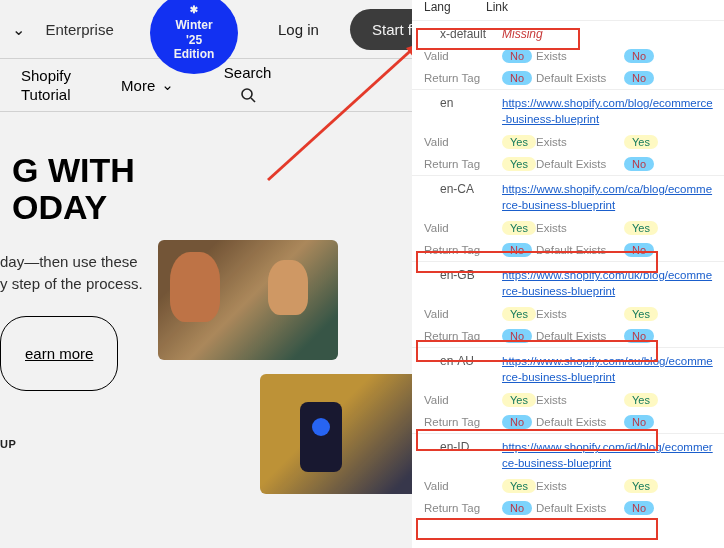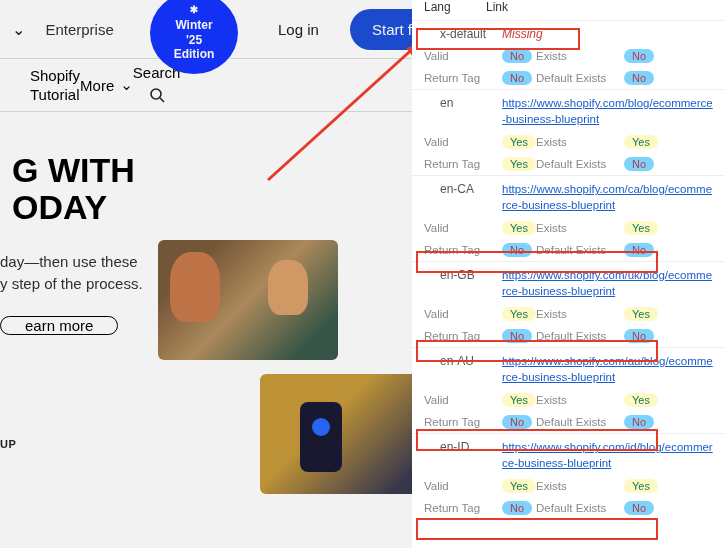--- a/index.html
+++ b/index.html
@@ -3,29 +3,29 @@
 <meta charset="utf-8">
 <style>
   * { box-sizing: border-box; margin: 0; padding: 0; }
   body { font-family: -apple-system, BlinkMacSystemFont, "Segoe UI", Arial, sans-serif; width: 724px; height: 548px; overflow: hidden; position: relative; background: #fff; }
   .top-nav { display: flex; align-items: center; height: 58px; padding: 0 12px; gap: 20px; position: relative; }
   .chevron-down { font-size: 16px; color: #222; }
   .enterprise { font-size: 15px; color: #333; }
   .badge { position: absolute; left: 150px; top: -8px; width: 88px; height: 82px; background: #1434ff; border-radius: 50%; display: flex; flex-direction: column; align-items: center; justify-content: center; color: #fff; font-size: 12px; line-height: 1.2; font-weight: 600; }
   .badge .dot { font-size: 10px; margin-bottom: 2px; }
   .login { position: absolute; left: 278px; font-size: 15px; color: #222; }
-  .start-btn { position: absolute; left: 350px; background: #1d4ed8; color: #fff; border-radius: 26px; padding: 12px 22px; font-size: 15px; font-weight: 500; white-space: nowrap; }
-  .sub-nav { display: flex; align-items: center; height: 54px; border-top: 1px solid #ddd; border-bottom: 1px solid #ddd; padding: 0 30px; font-size: 15px; }
+  .start-btn { position: absolute; left: 350px; background: #404040; color: #fff; border-radius: 26px; padding: 12px 22px; font-size: 15px; font-weight: 500; white-space: nowrap; }
+  .sub-nav { display: flex; align-items: center; height: 54px; border-top: 1px solid #ddd; border-bottom: 1px solid #ddd; padding: 0 21px; gap: 50px; font-size: 15px; }
   .sub-nav .tutorial { line-height: 1.3; }
   .sub-nav .more { display: flex; align-items: center; gap: 6px; }
   .sub-nav .search { display: flex; align-items: center; gap: 6px; flex-direction: column; }
   .hero { position: relative; height: 290px; padding: 40px 0 0 0; }
   .hero h1 { font-size: 34px; font-weight: 700; line-height: 1.1; margin-bottom: 14px; padding-left: 12px; }
   .hero p { font-size: 15px; color: #333; line-height: 1.5; margin-bottom: 20px; margin-top: 24px; }
-  .learn-btn { display: inline-block; border: 1px solid #000; border-radius: 26px; padding: 0 24px; font-size: 15px; font-weight: 500; }
+  .learn-btn { display: inline-block; border: 1px solid #000; border-radius: 26px; padding: 28px 24px; font-size: 15px; font-weight: 500; text-decoration: underline; }
   .img1 { position: absolute; left: 158px; top: 128px; width: 180px; height: 120px; border-radius: 6px; background: linear-gradient(135deg,#7a5a3a 20%, #b59060 50%, #3a5a4a 85%); overflow:hidden;}
   .img1::before{content:"";position:absolute;left:12px;top:12px;width:50px;height:70px;background:#c97a4a;border-radius:40% 40% 30% 30%;}
   .img1::after{content:"";position:absolute;right:30px;top:20px;width:40px;height:55px;background:#dba16a;border-radius:40% 40% 30% 30%;}
   .img2 { position: absolute; left: 260px; top: 262px; width: 160px; height: 120px; border-radius: 6px; background: linear-gradient(135deg,#c89a3a 40%, #3a3a50 90%); overflow:hidden;}
   .img2::before{content:"";position:absolute;left:40px;top:28px;width:42px;height:70px;background:#1a1a33;border-radius:8px;}
   .img2::after{content:"";position:absolute;left:52px;top:44px;width:18px;height:18px;background:#2a6aff;border-radius:50%;}
   .section2 { padding: 36px 0 0 0; }
   .sup { font-size: 11px; font-weight: 700; letter-spacing: 0.5px; color: #222; }
   .section2 h2 { font-size: 42px; font-weight: 800; margin-top: 10px; line-height: 1.05; }
   .overlay { position: absolute; left: 0; top: 0; width: 412px; height: 548px; background: rgba(0,0,0,0.05); pointer-events: none; }

